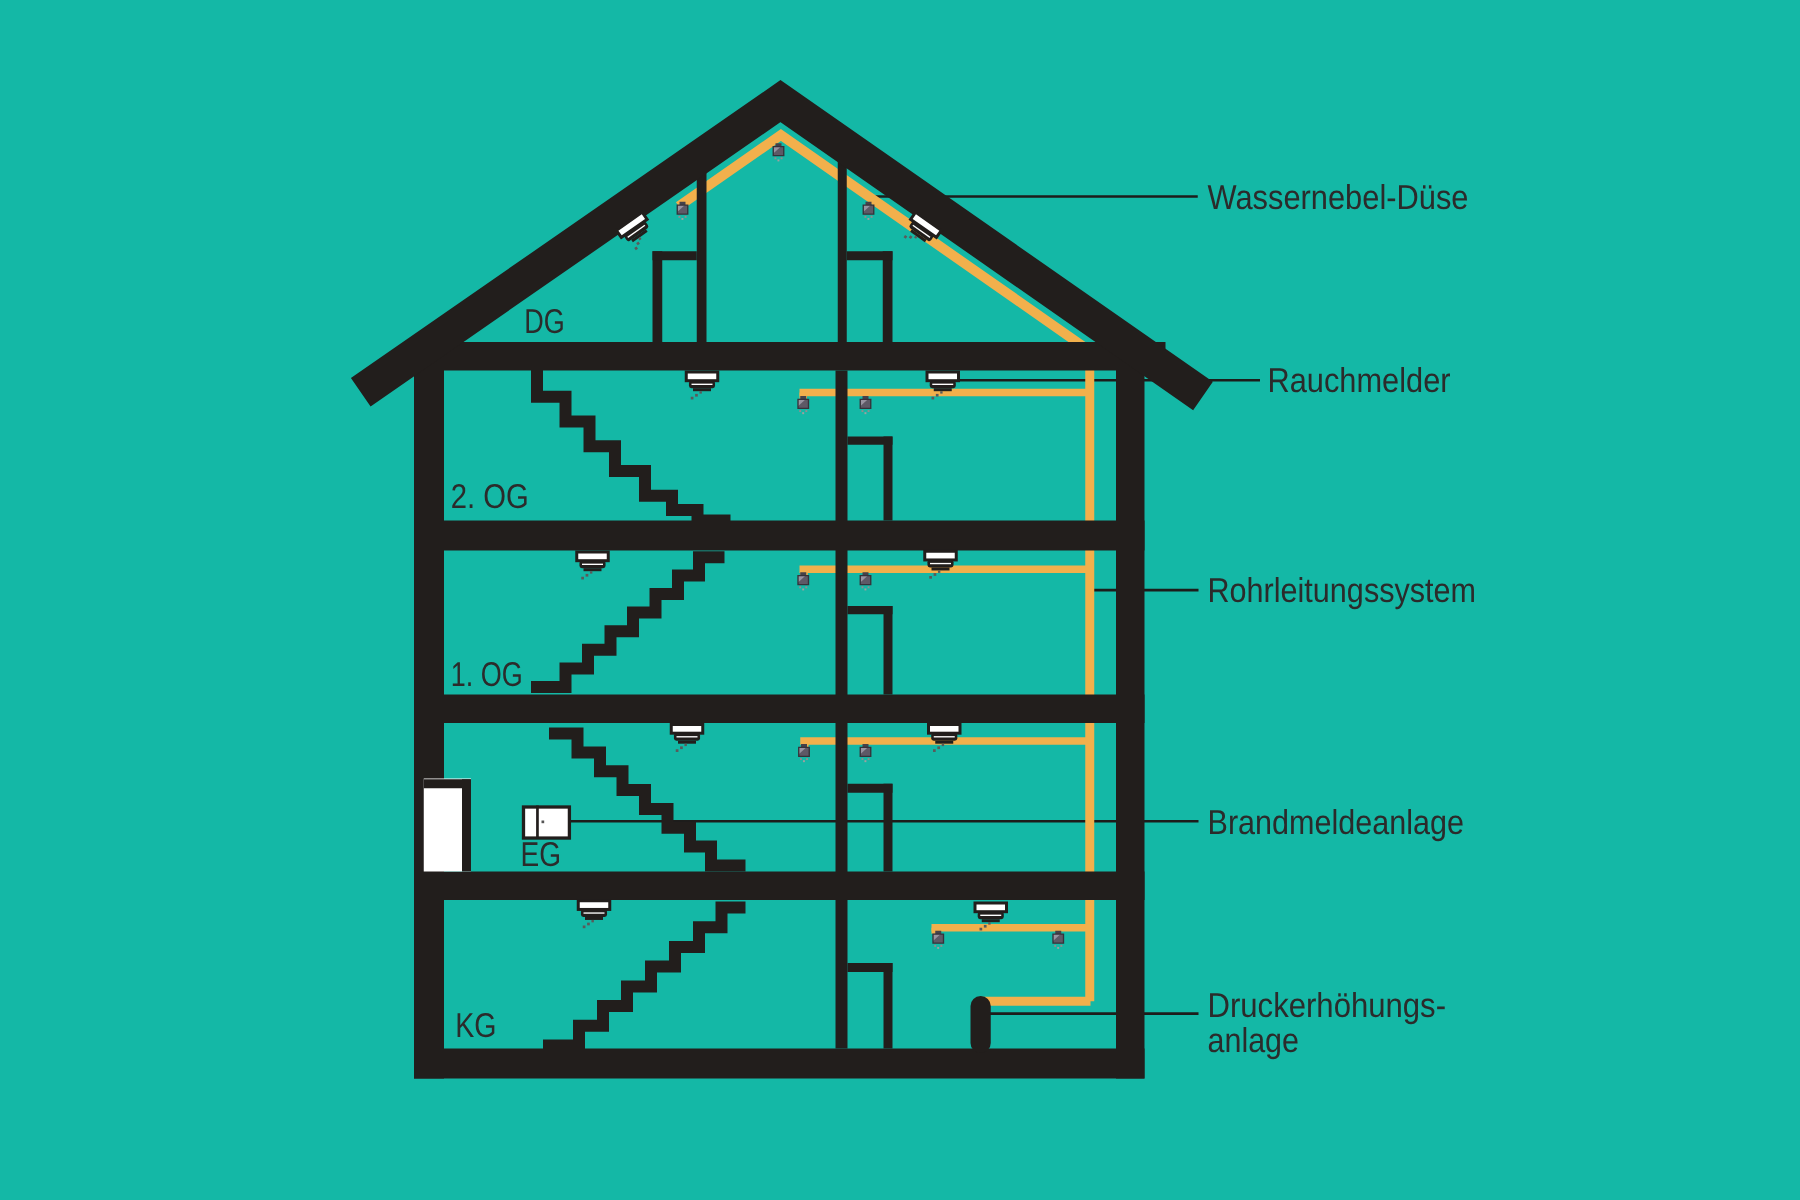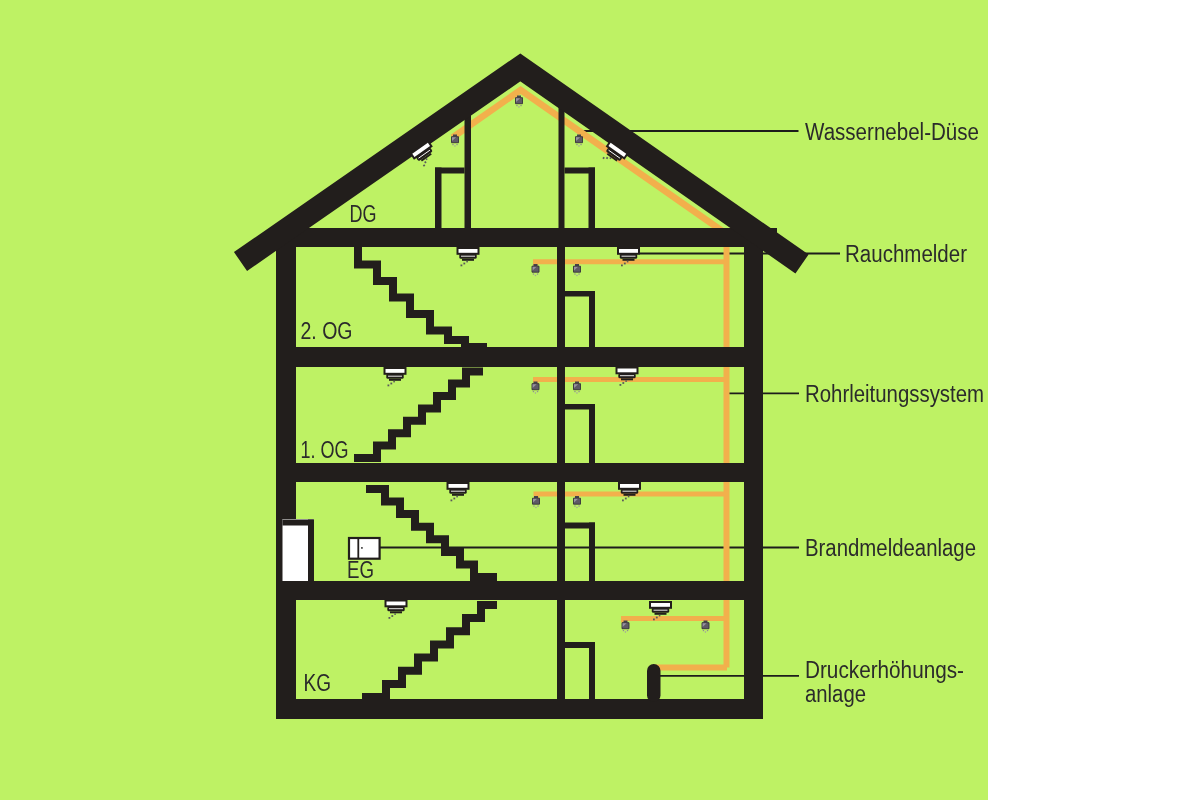--- a/index.html
+++ b/index.html
@@ -1,16 +1,16 @@
 <!DOCTYPE html>
 <html><head>
 <meta charset="utf-8">
 <style>
   html,body{margin:0;padding:0;background:#ffffff;}
-  #page{width:988px;height:800px;position:relative;overflow:hidden;background:#bef264;}
+  #page{width:1200px;height:800px;position:relative;overflow:hidden;background:#14b8a6;}
   svg{position:absolute;top:0;left:0;}
   text{font-family:"Liberation Sans", sans-serif;fill:#2b2b2b;}
 </style>
 </head>
 <body>
 <div id="page">
 <svg width="1200" height="800" viewBox="0 0 1200 800">
   <defs>
     <g id="det">
       <rect x="-10.5" y="0" width="21" height="5.8" fill="#ffffff" stroke="#221e1c" stroke-width="2"></rect>

